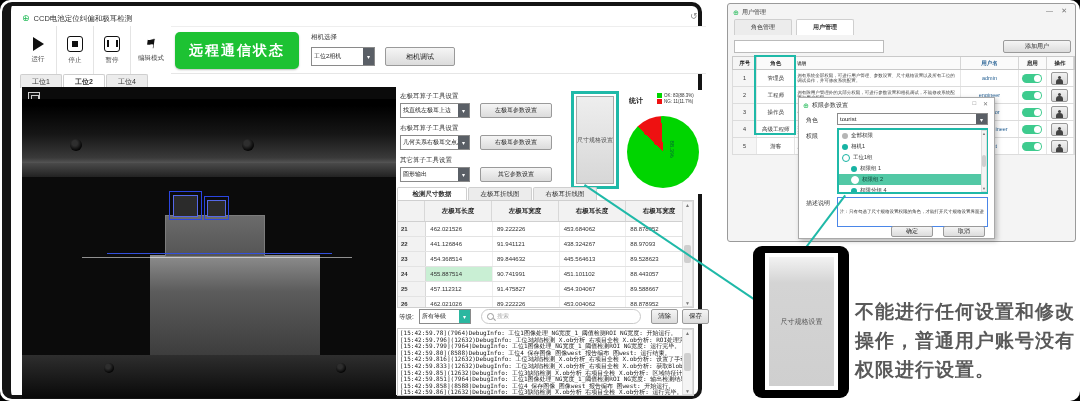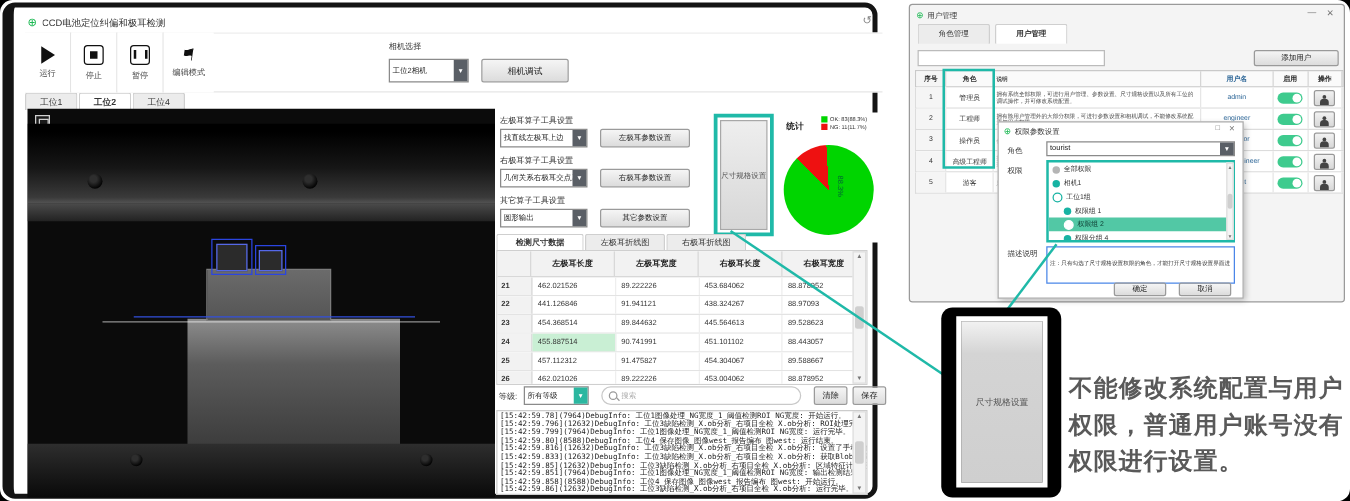--- a/index.html
+++ b/index.html
@@ -143,20 +143,23 @@
     </div>
     <div class="abs toolbtn" style="left:83px;top:20px;width:37px;height:48px;">
       <span class="sqout pause"></span>
       <span class="lbl">暂停</span>
     </div>
     <div class="abs toolbtn" style="left:120px;top:20px;width:40px;height:48px;border-right:none;">
       <span class="flagi">⚑</span>
       <span class="lbl">编辑模式</span>
     </div>
 
+    <div class="abs bigbtn" style="left:164px;top:26px;width:124px;height:37px;">
+      <span>远程通信状态</span>
+    </div>
 
     <div class="abs smalllabel txt" style="left:300px;top:27px;width:60px;">相机选择</div>
     <div class="abs dd" style="left:300px;top:41px;width:64px;height:19px;">
       <span class="dtxt">工位2相机</span>
       <span class="ar">▾</span>
     </div>
     <div class="abs btn" style="left:374px;top:41px;width:70px;height:19px;font-size:7px;">
       <span>相机调试</span>
     </div>
 
@@ -495,14 +498,14 @@
   </div>
 
   <div class="abs tealline" style="left:585px;top:184px;width:212px;transform:rotate(34deg);"></div>
   <div class="abs tealline" style="left:846px;top:196px;width:77px;transform:rotate(127deg);"></div>
 
   <div class="abs fragback"></div>
   <div class="abs fragbtn">
     <span class="t">尺寸规格设置</span>
   </div>
 
-  <div class="abs note" style="left:855px;top:297px;width:222px;">不能修改系统配置与用户权限，普通用户账号没有权限进行设置。</div>
+  <div class="abs note" style="left:855px;top:297px;width:222px;">不能进行任何设置和修改操作，普通用户账号没有权限进行设置。</div>
 </div>
 
 </body></html>

